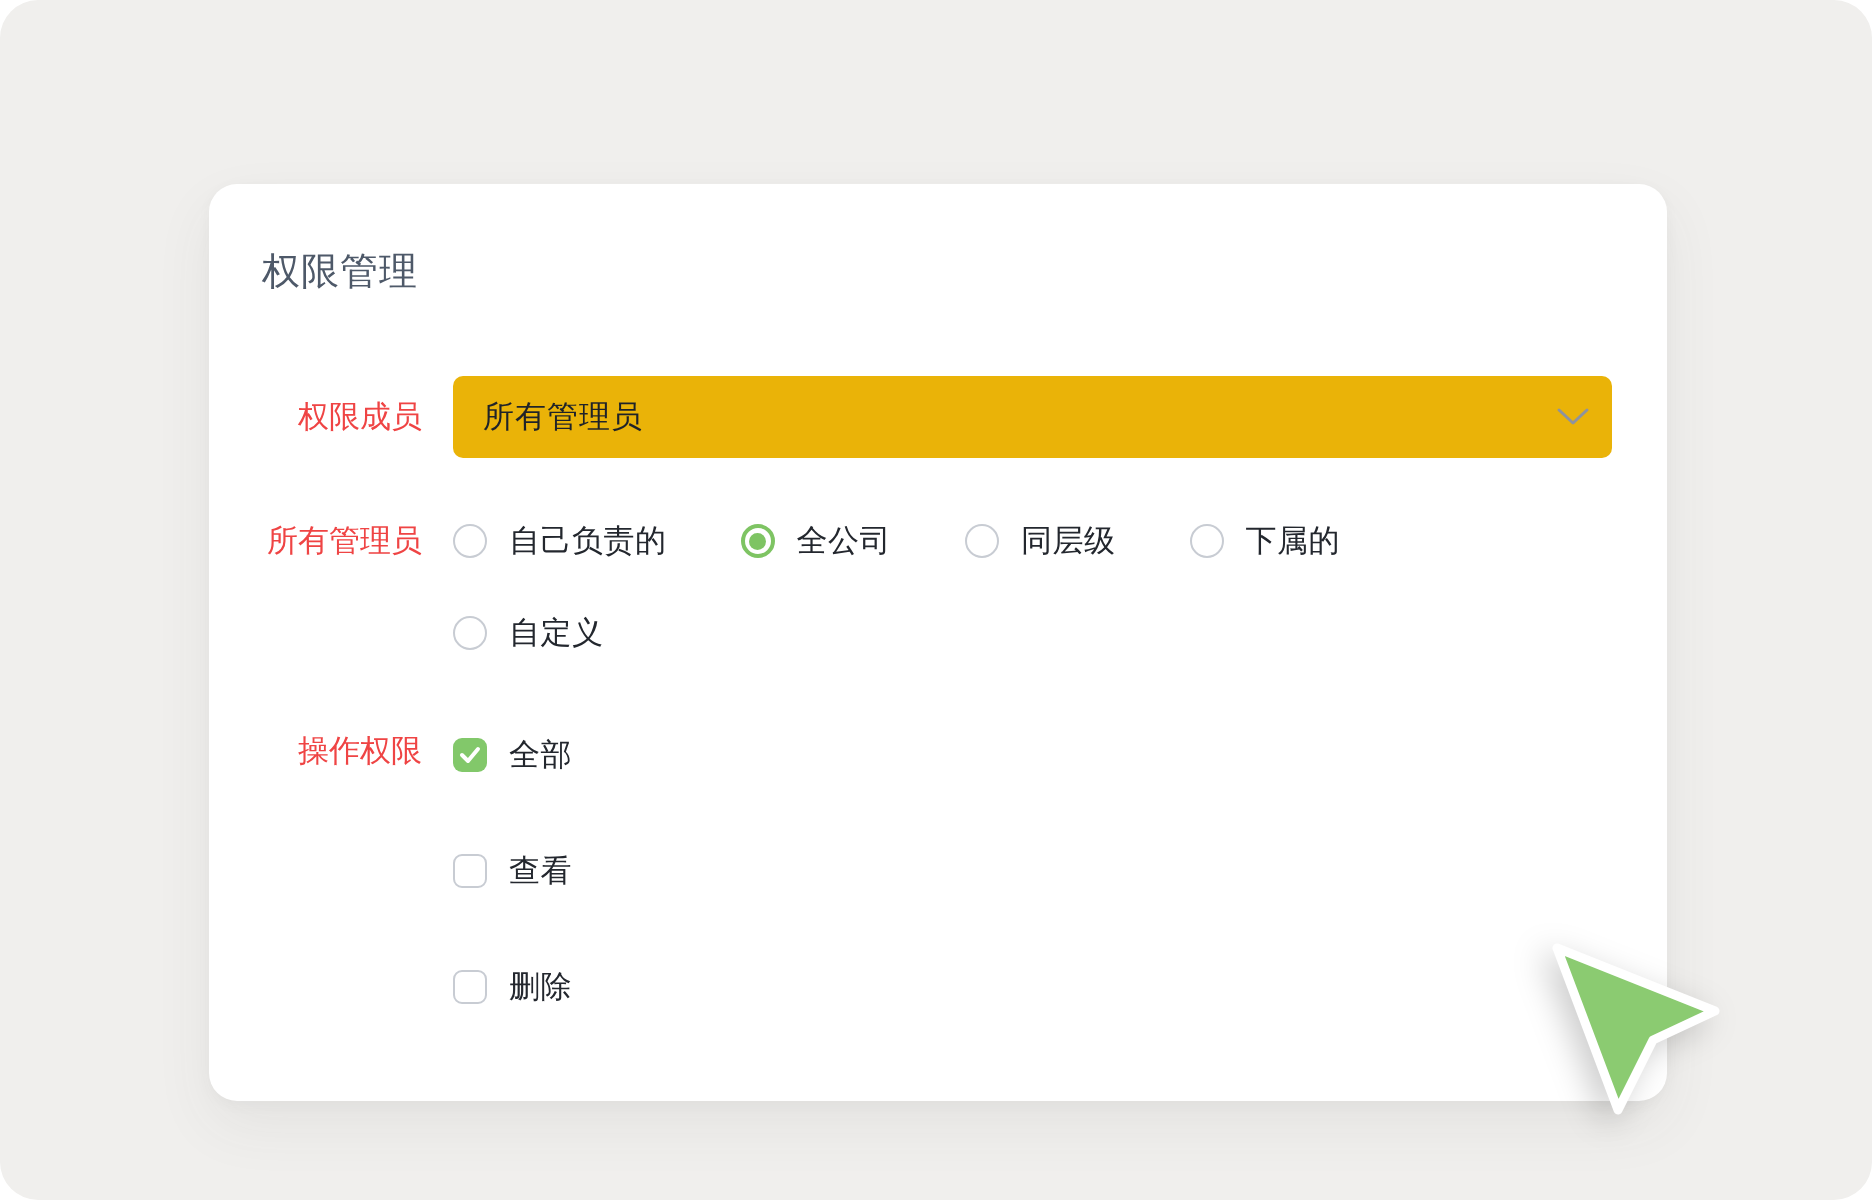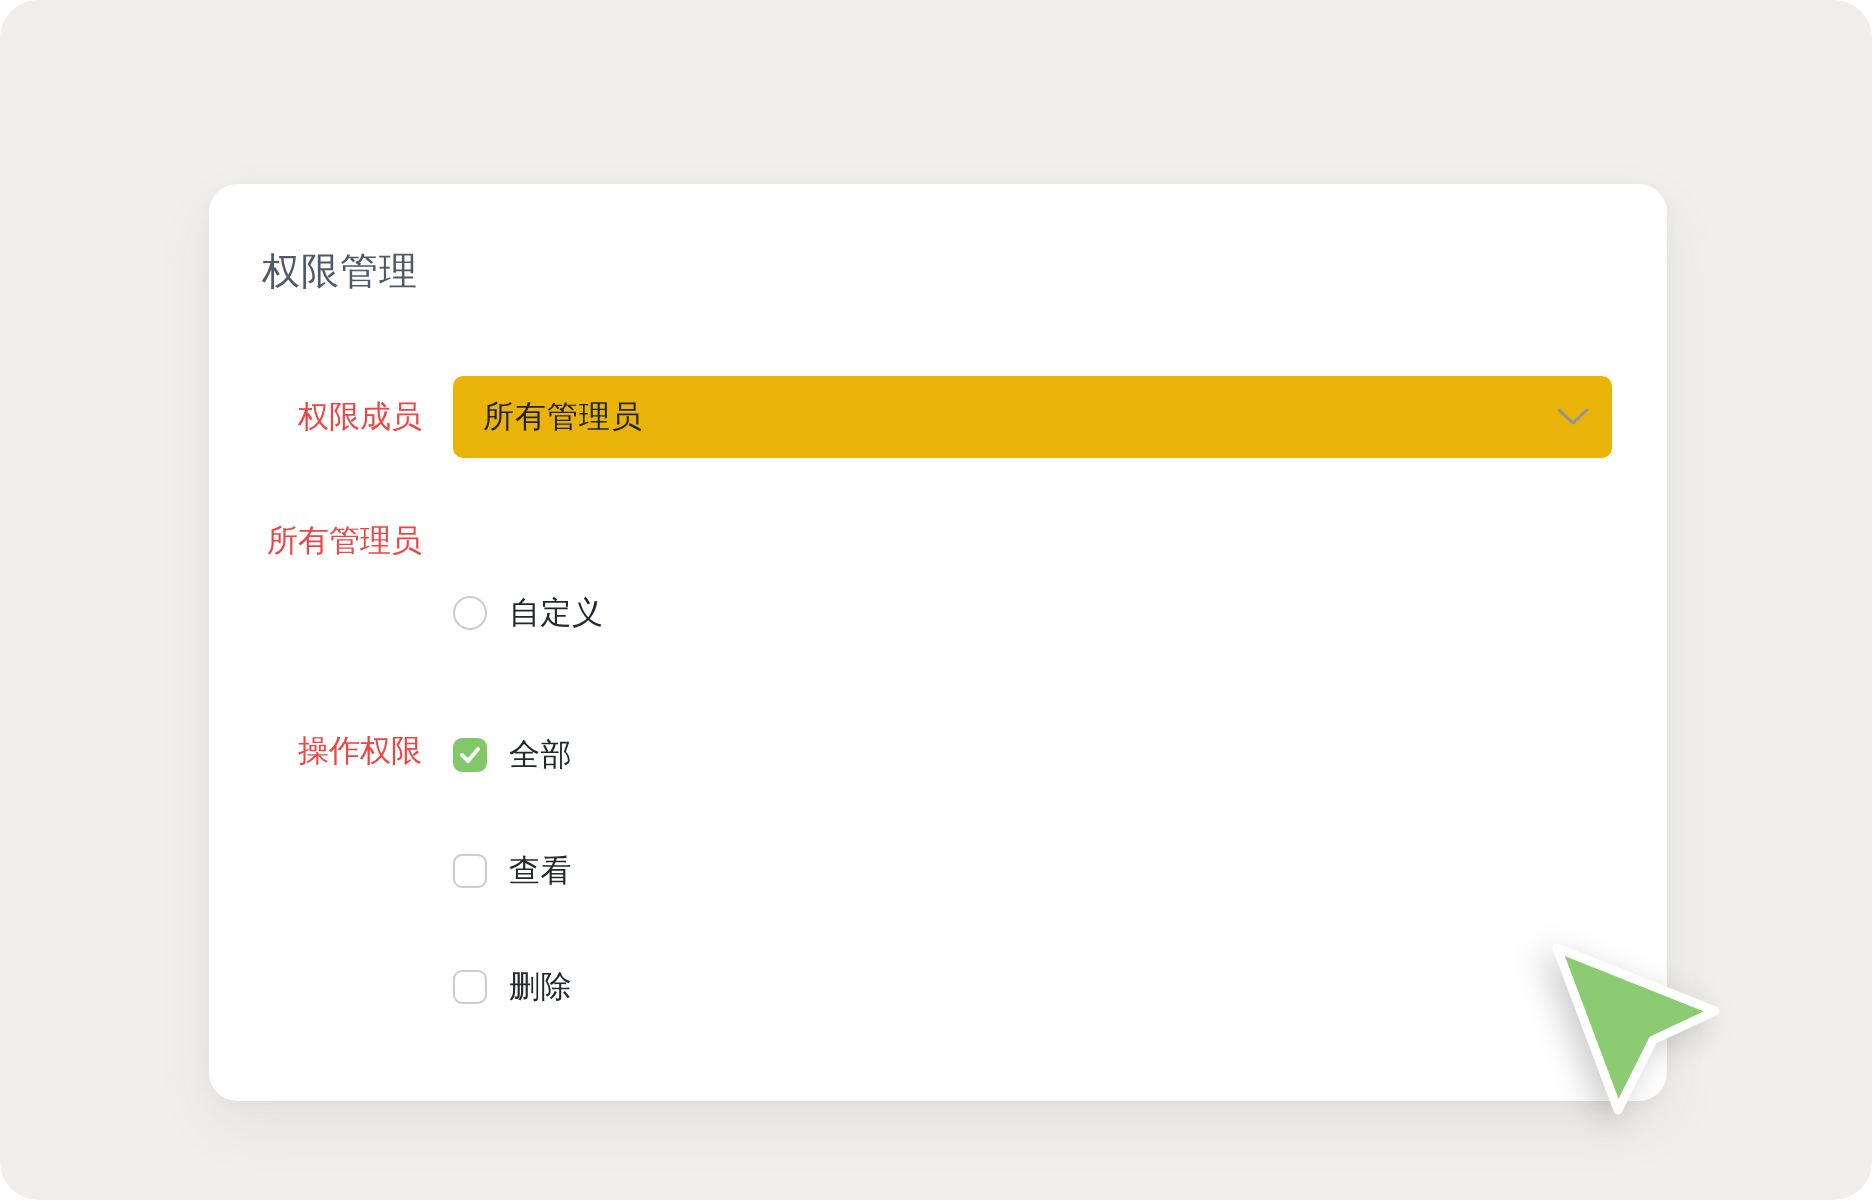--- a/index.html
+++ b/index.html
@@ -68,21 +68,21 @@
   
   .opt-row {
     position: absolute;
     left: 244px;
     display: flex;
     align-items: center;
     gap: 74px;
     height: 34px;
   }
   .row-scope-1  { top: 340px; }
-  .row-scope-2  { top: 412px; }
+  .row-scope-2  { top: 432px; }
   .row-actions  { top: 550px; flex-direction: column; }
   .option {
     display: flex;
     align-items: center;
     gap: 22px;
     cursor: pointer;
   }
   .option-label {
     font-size: 31px;
     color: #23272e;
@@ -149,20 +149,38 @@
 
     <div class="field-label label-member">权限成员</div>
     <div class="select-box">
       <span class="select-value">所有管理员</span>
       <svg class="chevron" viewBox="0 0 34 20" fill="none">
         <polyline points="3,3 17,16 31,3" stroke="#8e939e" stroke-width="3" stroke-linecap="round" stroke-linejoin="round" fill="none"></polyline>
       </svg>
     </div>
 
     <div class="field-label label-scope">所有管理员</div>
+    <div class="opt-row row-scope-1">
+      <div class="option">
+        <span class="radio"></span>
+        <span class="option-label">自己负责的</span>
+      </div>
+      <div class="option">
+        <span class="radio checked"></span>
+        <span class="option-label">全公司</span>
+      </div>
+      <div class="option">
+        <span class="radio"></span>
+        <span class="option-label">同层级</span>
+      </div>
+      <div class="option">
+        <span class="radio"></span>
+        <span class="option-label">下属的</span>
+      </div>
+    </div>
 
     <div class="opt-row row-scope-2">
       <div class="option">
         <span class="radio"></span>
         <span class="option-label">自定义</span>
       </div>
     </div>
 
     <div class="field-label label-actions">操作权限</div>
     <div class="opt-row row-actions">

